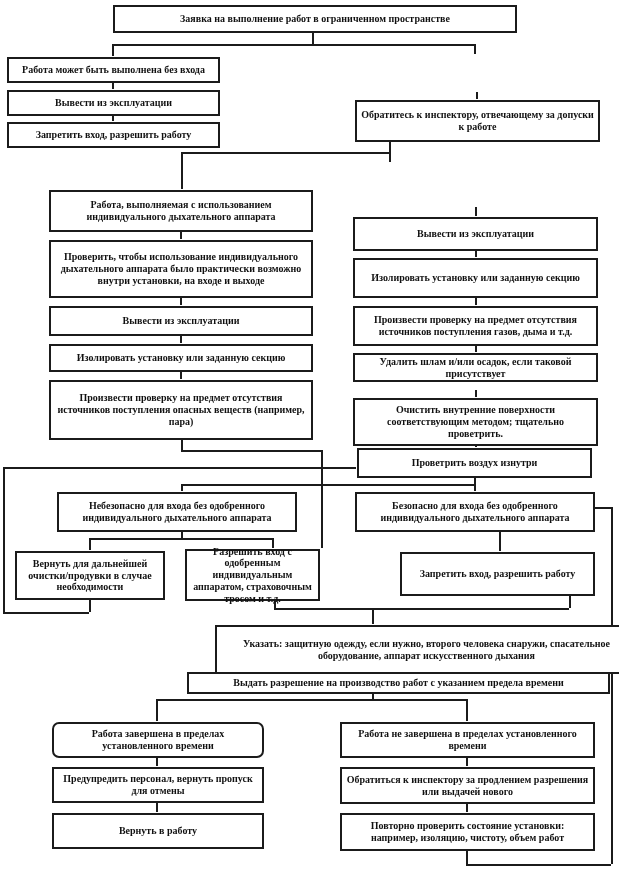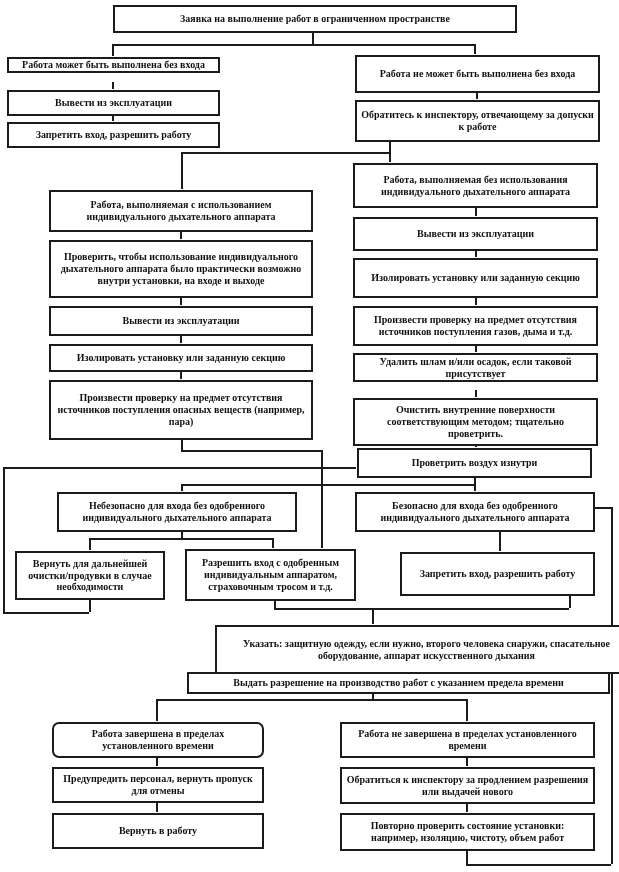--- a/index.html
+++ b/index.html
@@ -35,41 +35,39 @@
     position: absolute;
     background: #1b1b1b;
     z-index: 1;
   }
 </style>
 </head>
 <body>
 
 <div class="stage">
     <div class="node" style="left: 113px; top: 5px; width: 404px; height: 28px;">Заявка на выполнение работ в ограниченном пространстве</div>
-    <div class="node" style="left: 7px; top: 57px; width: 213px; height: 16px;">Работа может быть выполнена без входа</div>
+    <div class="node" style="left: 7px; top: 57px; width: 213px; height: 26px;">Работа может быть выполнена без входа</div>
     <div class="node" style="left: 7px; top: 90px; width: 213px; height: 26px;">Вывести из эксплуатации</div>
     <div class="node" style="left: 7px; top: 122px; width: 213px; height: 26px;">Запретить вход, разрешить работу</div>
-    <div class="node" style="left: 355px; top: 55px; width: 245px; height: 38px;">Работа не может быть выполнена без входа</div>
     <div class="node" style="left: 355px; top: 100px; width: 245px; height: 42px;">Обратитесь к инспектору, отвечающему за допуски к работе</div>
     <div class="node" style="left: 49px; top: 190px; width: 264px; height: 42px;">Работа, выполняемая с использованием индивидуального дыхательного аппарата</div>
-    <div class="node" style="left: 353px; top: 163px; width: 245px; height: 45px;">Работа, выполняемая без использования индивидуального дыхательного аппарата</div>
     <div class="node" style="left: 49px; top: 240px; width: 264px; height: 58px;">Проверить, чтобы использование индивидуального дыхательного аппарата было практически возможно внутри установки, на входе и выходе</div>
     <div class="node" style="left: 353px; top: 217px; width: 245px; height: 34px;">Вывести из эксплуатации</div>
     <div class="node" style="left: 353px; top: 258px; width: 245px; height: 40px;">Изолировать установку или заданную секцию</div>
     <div class="node" style="left: 49px; top: 306px; width: 264px; height: 30px;">Вывести из эксплуатации</div>
     <div class="node" style="left: 49px; top: 344px; width: 264px; height: 28px;">Изолировать установку или заданную секцию</div>
     <div class="node" style="left: 353px; top: 306px; width: 245px; height: 40px;">Произвести проверку на предмет отсутствия источников поступления газов, дыма и т.д.</div>
     <div class="node" style="left: 353px; top: 353px; width: 245px; height: 29px;">Удалить шлам и/или осадок, если таковой присутствует</div>
     <div class="node" style="left: 49px; top: 380px; width: 264px; height: 60px;">Произвести проверку на предмет отсутствия источников поступления опасных веществ (например, пара)</div>
     <div class="node" style="left: 353px; top: 398px; width: 245px; height: 48px;">Очистить внутренние поверхности соответствующим методом; тщательно проветрить.</div>
     <div class="node" style="left: 357px; top: 448px; width: 235px; height: 30px;">Проветрить воздух изнутри</div>
     <div class="node" style="left: 57px; top: 492px; width: 240px; height: 40px;">Небезопасно для входа без одобренного индивидуального дыхательного аппарата</div>
     <div class="node" style="left: 355px; top: 492px; width: 240px; height: 40px;">Безопасно для входа без одобренного индивидуального дыхательного аппарата</div>
     <div class="node" style="left: 15px; top: 551px; width: 150px; height: 49px;">Вернуть для дальнейшей очистки/продувки в случае необходимости</div>
-    <div class="node" style="left: 185px; top: 549px; width: 171px; height: 52px;">Разрешить вход с одобренным индивидуальным аппаратом, страховочным тросом и т.д.</div>
+    <div class="node" style="left: 185px; top: 549px; width: 135px; height: 52px;">Разрешить вход с одобренным индивидуальным аппаратом, страховочным тросом и т.д.</div>
     <div class="node" style="left: 400px; top: 552px; width: 195px; height: 44px;">Запретить вход, разрешить работу</div>
     <div class="node" style="left: 199px; top: 625px; width: 423px; height: 49px; margin-left: 16px;">Указать: защитную одежду, если нужно, второго человека снаружи, спасательное оборудование, аппарат искусственного дыхания</div>
     <div class="node" style="left: 187px; top: 672px; width: 423px; height: 22px;">Выдать разрешение на производство работ с указанием предела времени</div>
     <div class="node" style="left: 52px; top: 722px; width: 212px; height: 36px; border-radius: 7px;">Работа завершена в пределах установленного времени</div>
     <div class="node" style="left: 52px; top: 767px; width: 212px; height: 36px;">Предупредить персонал, вернуть пропуск для отмены</div>
     <div class="node" style="left: 52px; top: 813px; width: 212px; height: 36px;">Вернуть в работу</div>
     <div class="node" style="left: 340px; top: 767px; width: 255px; height: 37px;">Обратиться к инспектору за продлением разрешения или выдачей нового</div>
     <div class="node" style="left: 340px; top: 722px; width: 255px; height: 36px;">Работа не завершена в пределах установленного времени</div>
     <div class="node" style="left: 340px; top: 813px; width: 255px; height: 38px;">Повторно проверить состояние установки: например, изоляцию, чистоту, объем работ</div>
     <div class="edge" style="left: 312px; top: 32px; width: 2px; height: 12px; background: rgb(27, 27, 27);"></div>

